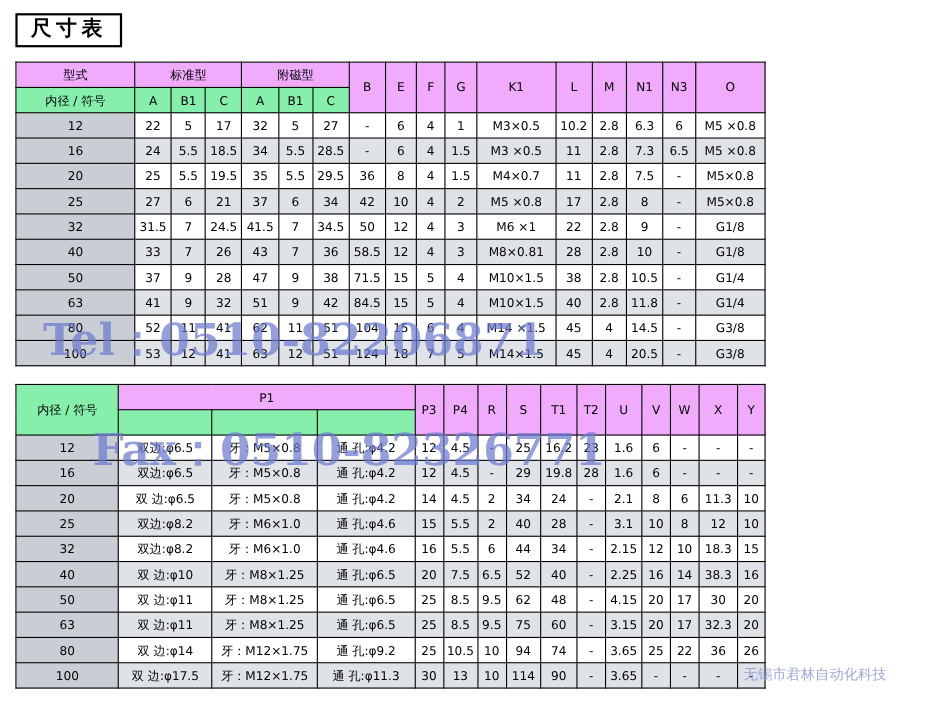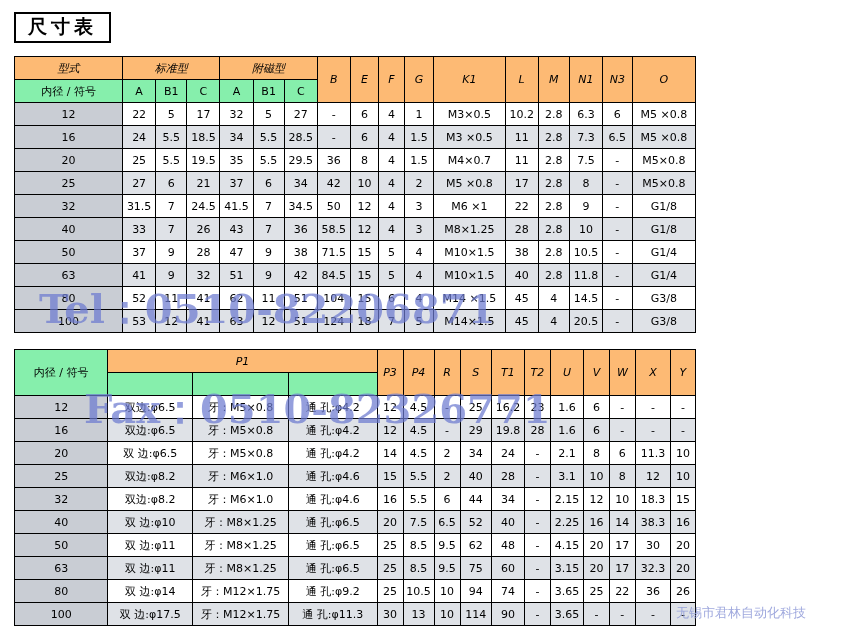--- a/index.html
+++ b/index.html
@@ -33,21 +33,21 @@
     border:1px solid #000;
     font-size:11px;
     text-align:center;
     vertical-align:middle;
     padding:0;
     height:22px;
     font-weight:normal;
     color:#000;
     white-space:nowrap;
   }
-  .hdr{background:#fdba74;font-weight:bold;font-size:11.5px;font-style:italic;}
+  .hdr{background:#f0abfc;font-weight:bold;font-size:11.5px;}
   .hdr2{background:#86efac;font-weight:bold;font-size:11px;}
   .lbl{background:#c9cdd4;font-weight:bold;}
   .alt{background:#dfe2e7;}
   .plain{background:#ffffff;}
   .mini{font-size:10px;}
 
   
   .wm{
     position:absolute;
     color:#6d7bd0;
@@ -218,21 +218,21 @@
           <td class="alt">33</td>
           <td class="alt">7</td>
           <td class="alt">26</td>
           <td class="alt">43</td>
           <td class="alt">7</td>
           <td class="alt">36</td>
           <td class="alt">58.5</td>
           <td class="alt">12</td>
           <td class="alt">4</td>
           <td class="alt">3</td>
-          <td class="alt">M8×1.25</td>
+          <td class="alt">M8×0.81</td>
           <td class="alt">28</td>
           <td class="alt">2.8</td>
           <td class="alt">10</td>
           <td class="alt">-</td>
           <td class="alt">G1/8</td>
         </tr>
         <tr>
           <td class="lbl">50</td>
           <td class="plain">37</td>
           <td class="plain">9</td>

